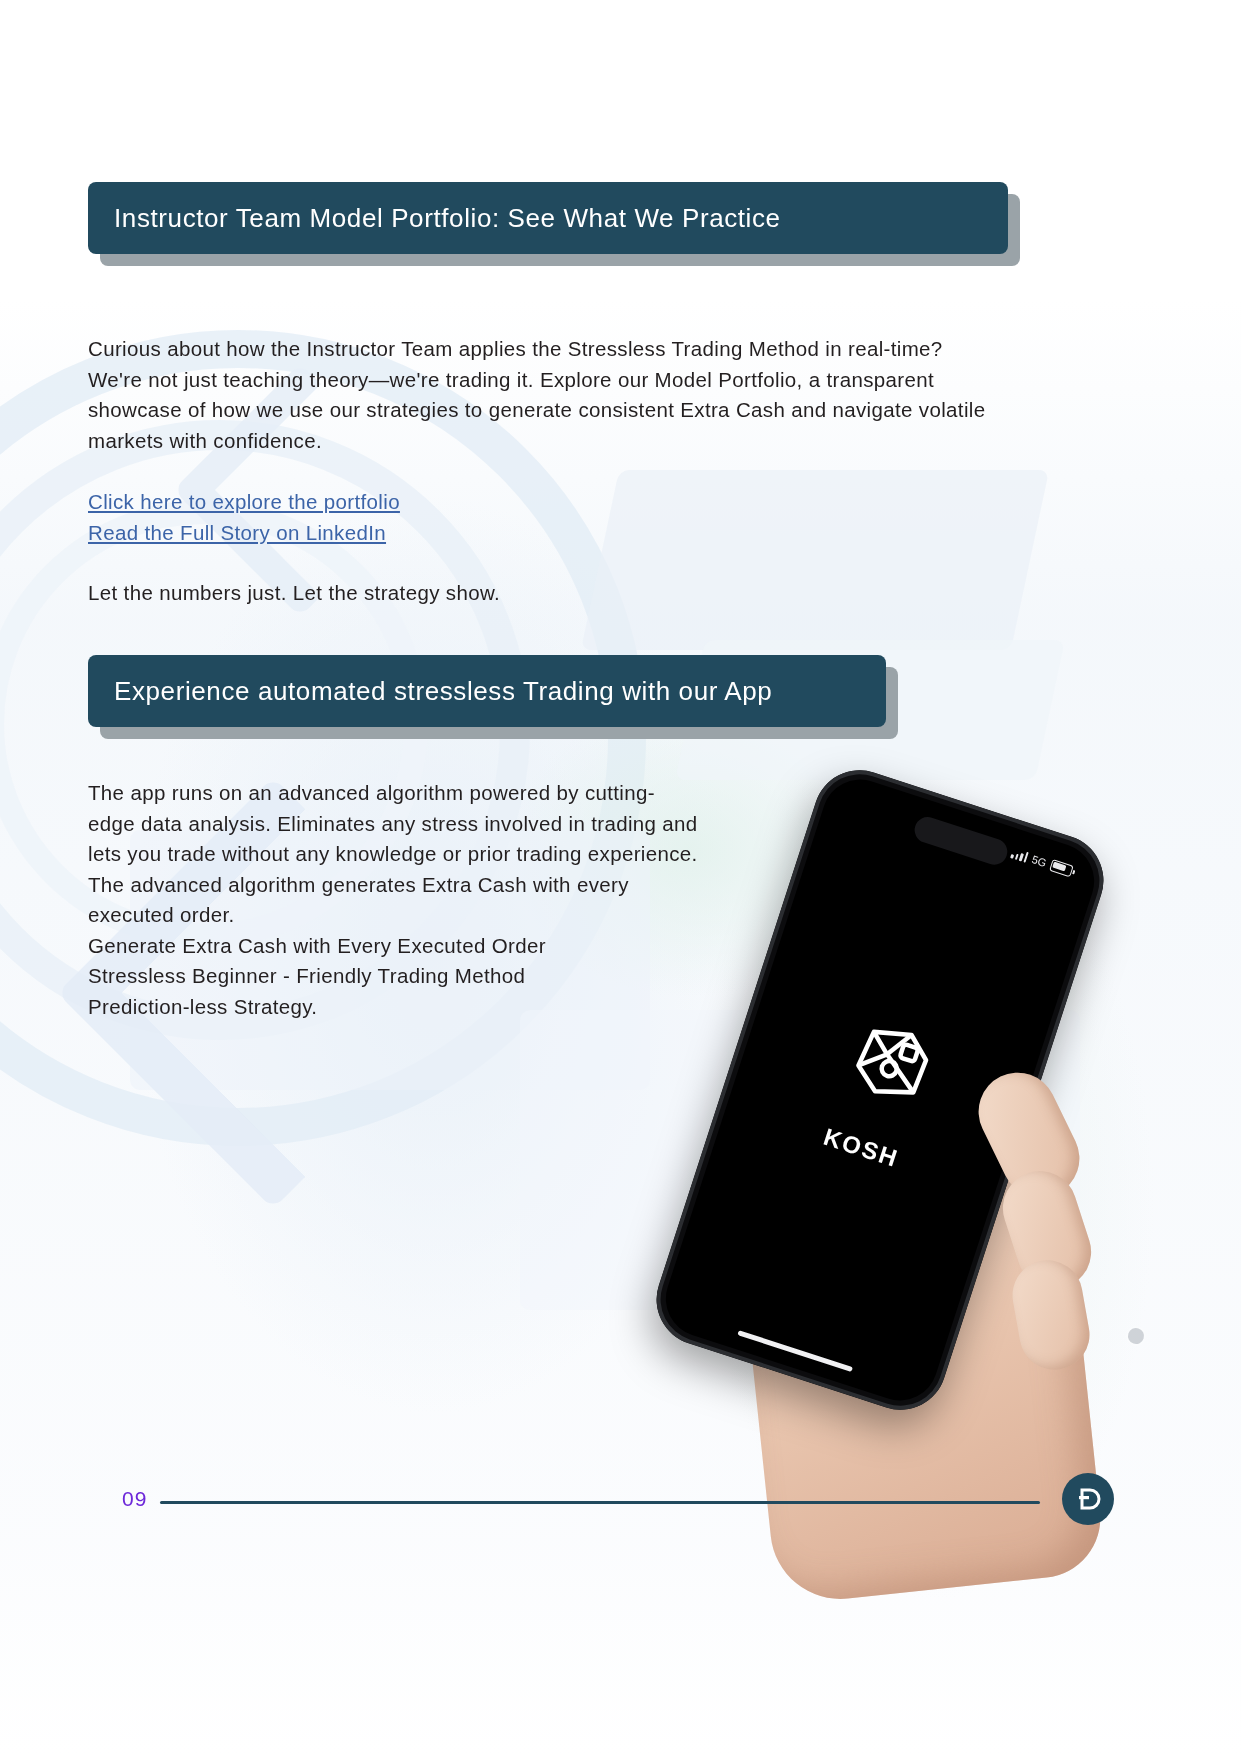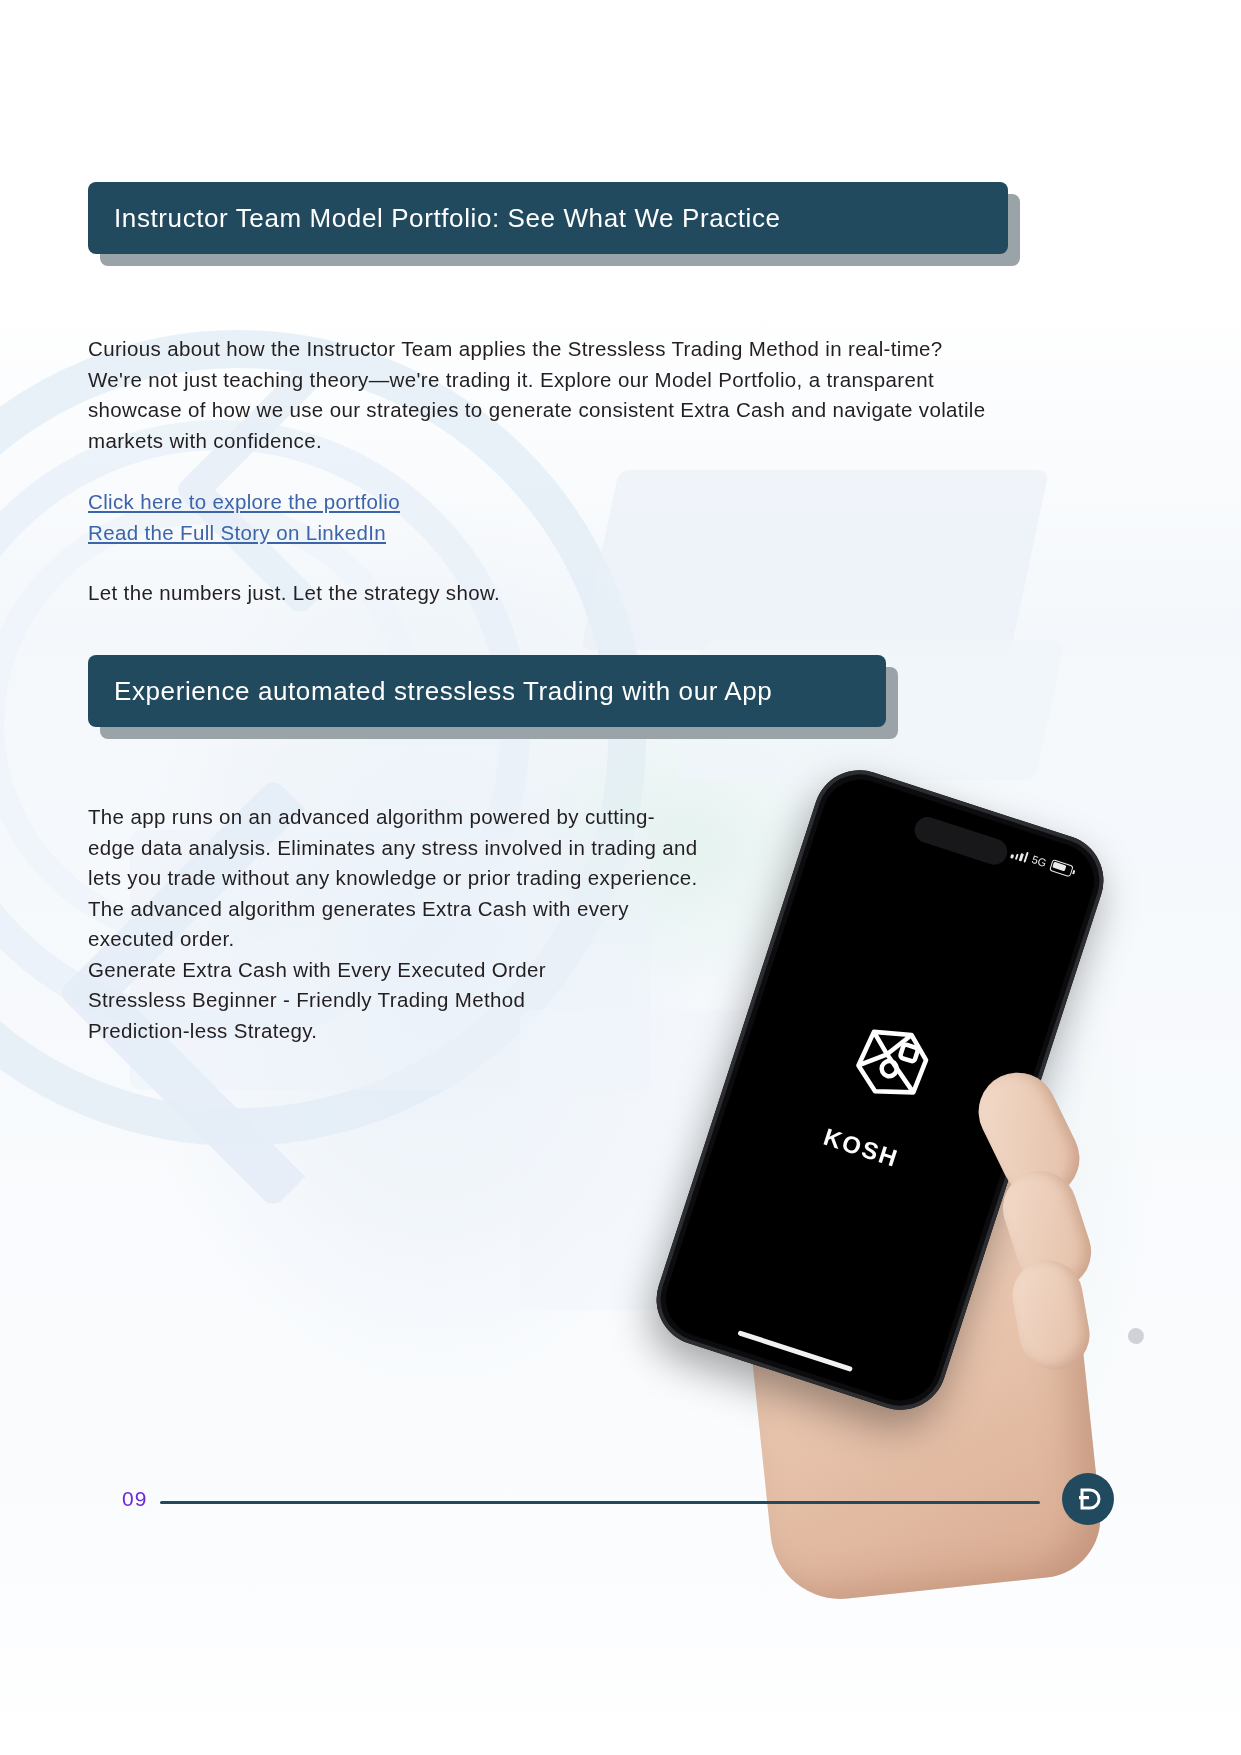--- a/index.html
+++ b/index.html
@@ -107,21 +107,21 @@
   .body-text {
     position: absolute;
     font-size: 20.5px;
     line-height: 30.5px;
     letter-spacing: .35px;
     color: #231f20;
     white-space: pre-line;
   }
   #para1 { left: 88px; top: 300px; width: 910px; margin-top: 34px; }
   #para-tagline { left: 88px; top: 578px; width: 800px; }
-  #para2 { left: 88px; top: 778px; width: 610px; margin-top: 24px; }
+  #para2 { left: 88px; top: 778px; width: 610px; }
 
   .link-block {
     position: absolute;
     left: 88px;
     top: 487px;
     font-size: 20.5px;
     line-height: 30.5px;
     letter-spacing: .35px;
   }
   .link-block a {

